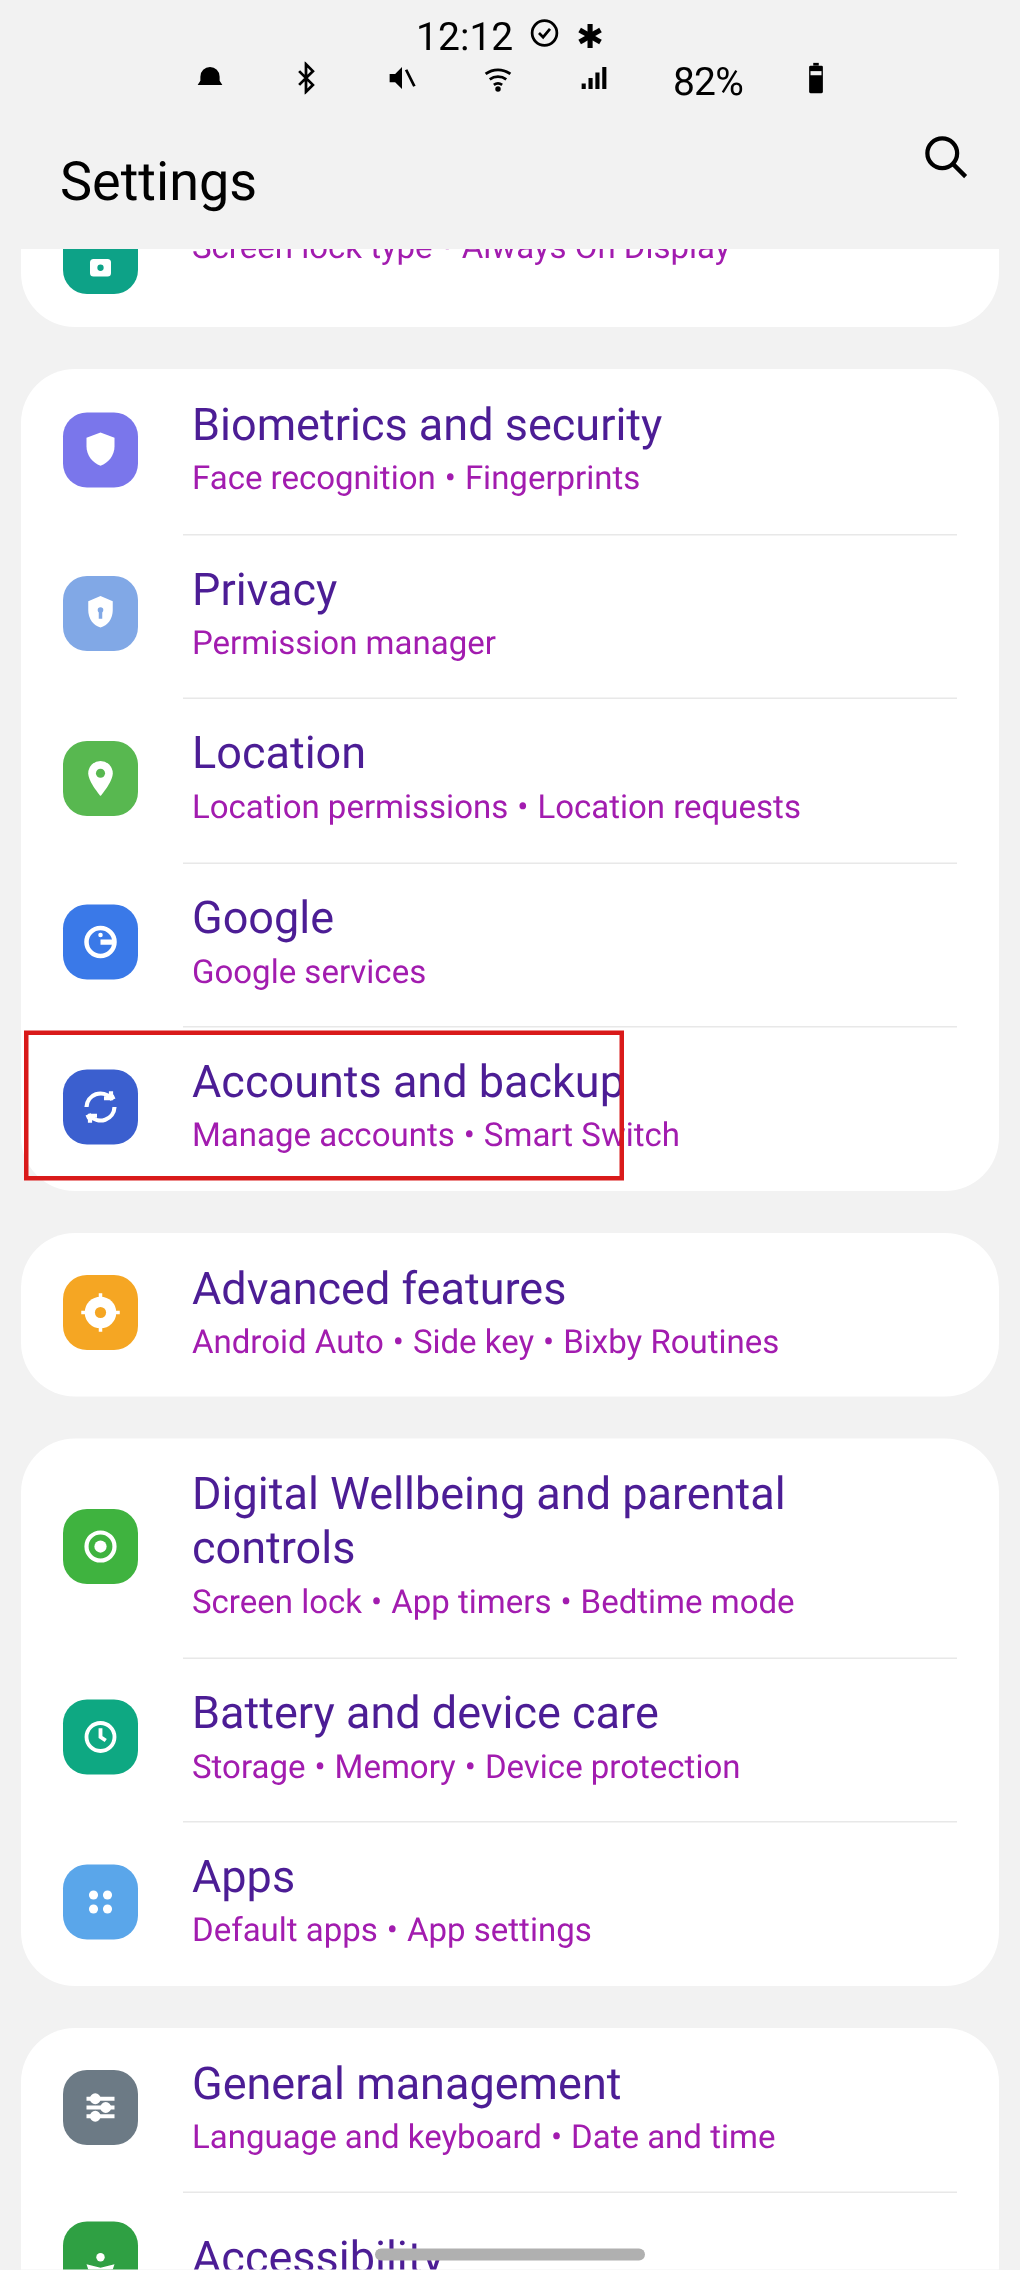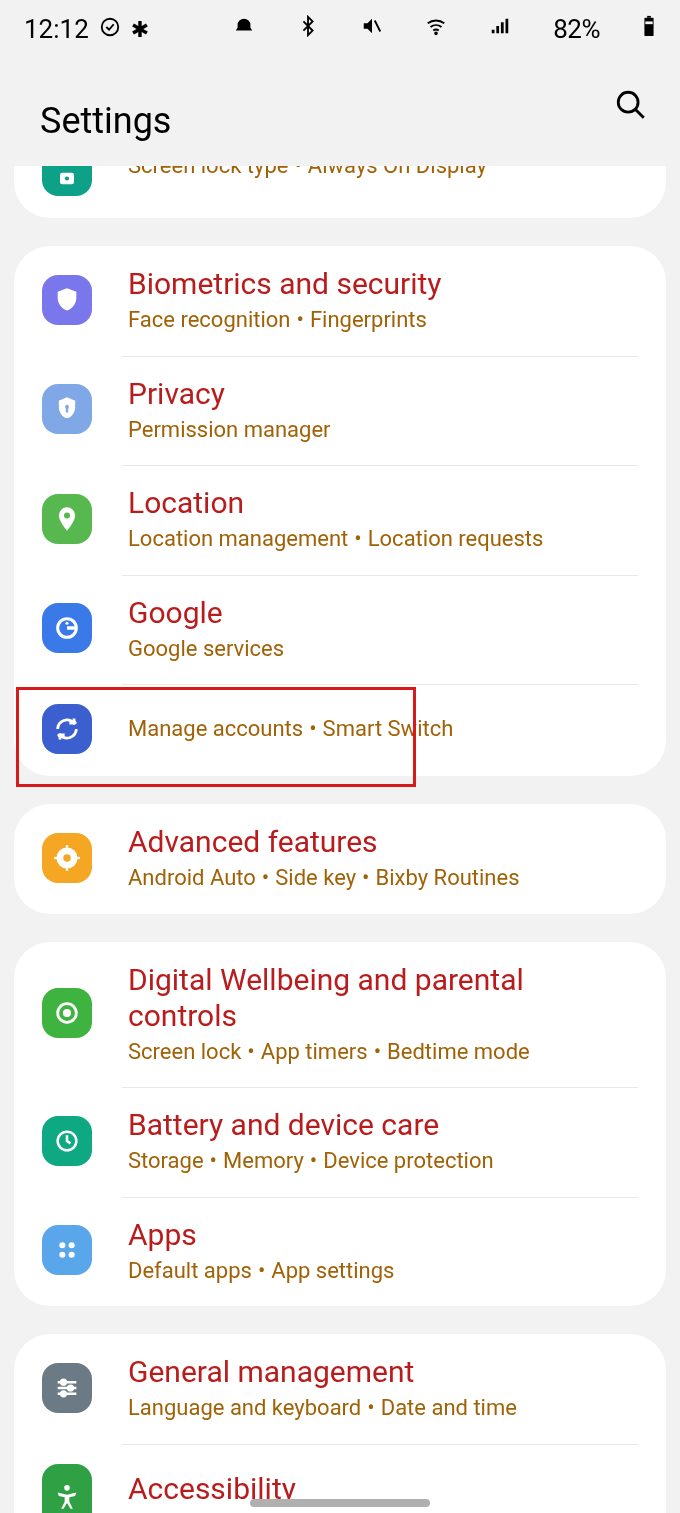--- a/index.html
+++ b/index.html
@@ -9,20 +9,21 @@
       background:#f2f2f2;
       color:#010101;
       overflow:hidden;
       position:relative;
     }
     
     .status-bar {
       display:flex; justify-content:space-between; align-items:center;
       padding:10px 24px 6px 24px;
       height:54px;
+      flex-direction:column;
     }
     .status-left, .status-right { display:flex; align-items:center; gap:10px; }
     .status-left { font-size:26px; }
     .status-right { font-size:24px;gap:42px; }
     .status-right .battery-text { font-size:26px; letter-spacing:-0.5px; }
     
     .header {
       display:flex; justify-content:space-between; align-items:center;
       padding:18px 32px 24px 40px;
     }
@@ -49,22 +50,22 @@
       height:1px; background:#e8e8e8;
     }
     .icon-slot {
       width:50px; height:50px; border-radius:16px;
       display:flex; align-items:center; justify-content:center;
       flex:0 0 50px; margin-right:36px; margin-left:6px;
       color:#fff;
     }
     .icon-slot svg { width:28px; height:28px; }
     .texts { display:flex; flex-direction:column; gap:4px; min-width:0; }
-    .item-title { font-size:30px; color:#b91c1c; line-height:1.2; }
-    .item-sub { font-size:22px; color:#a16207; line-height:1.25; }
+    .item-title { font-size:30px; color:#4c1d95; line-height:1.2; }
+    .item-sub { font-size:22px; color:#a21caf; line-height:1.25; }
     .item-sub .sep { padding:0 6px; }
     
     .highlight-box {
       position:absolute;
       border:3px solid #d91a1a;
       pointer-events:none;
     }
     
     .item.partial-top { padding-top:0; margin-top:-30px; }
     .item.partial-top .icon-slot { margin-top:10px; }
@@ -170,21 +171,21 @@
   </div>
   <div class="item">
     <div class="icon-slot" style="background:#58b850">
       <svg viewBox="0 0 24 24" fill="#fff">
           <path d="M12 2a7 7 0 00-7 7c0 5 7 13 7 13s7-8 7-13a7 7 0 00-7-7z"></path>
           <circle cx="12" cy="9" r="2.6" fill="#58b850"></circle>
         </svg>
     </div>
     <div class="texts">
       <div class="item-title">Location</div>
-      <div class="item-sub"><span>Location management</span><span class="sep">•</span><span>Location requests</span></div>
+      <div class="item-sub"><span>Location permissions</span><span class="sep">•</span><span>Location requests</span></div>
     </div>
   </div>
   <div class="item">
     <div class="icon-slot" style="background:#3a79e8">
       <svg viewBox="0 0 24 24" fill="none" stroke="#fff" stroke-width="2.6">
           <circle cx="12" cy="12" r="8"></circle>
           <path d="M12 12h8" stroke-width="3"></path>
           <path d="M12 8v0" stroke-linecap="round"></path>
         </svg>
     </div>
@@ -194,20 +195,21 @@
     </div>
   </div>
   <div class="item" id="accounts-row">
     <div class="icon-slot" style="background:#3b5fcf">
       <svg viewBox="0 0 24 24" fill="none" stroke="#fff" stroke-width="2.4">
           <path d="M4 12a8 8 0 0114-5l2-1M20 12a8 8 0 01-14 5l-2 1"></path>
           <path d="M18 3v4h-4M6 21v-4h4"></path>
         </svg>
     </div>
     <div class="texts">
+      <div class="item-title">Accounts and backup</div>
       <div class="item-sub"><span>Manage accounts</span><span class="sep">•</span><span>Smart Switch</span></div>
     </div>
   </div>
 </div>
 
 <div class="group">
   <div class="item">
     <div class="icon-slot" style="background:#f5a623">
       <svg viewBox="0 0 24 24" fill="#fff">
           <circle cx="12" cy="12" r="9"></circle>

